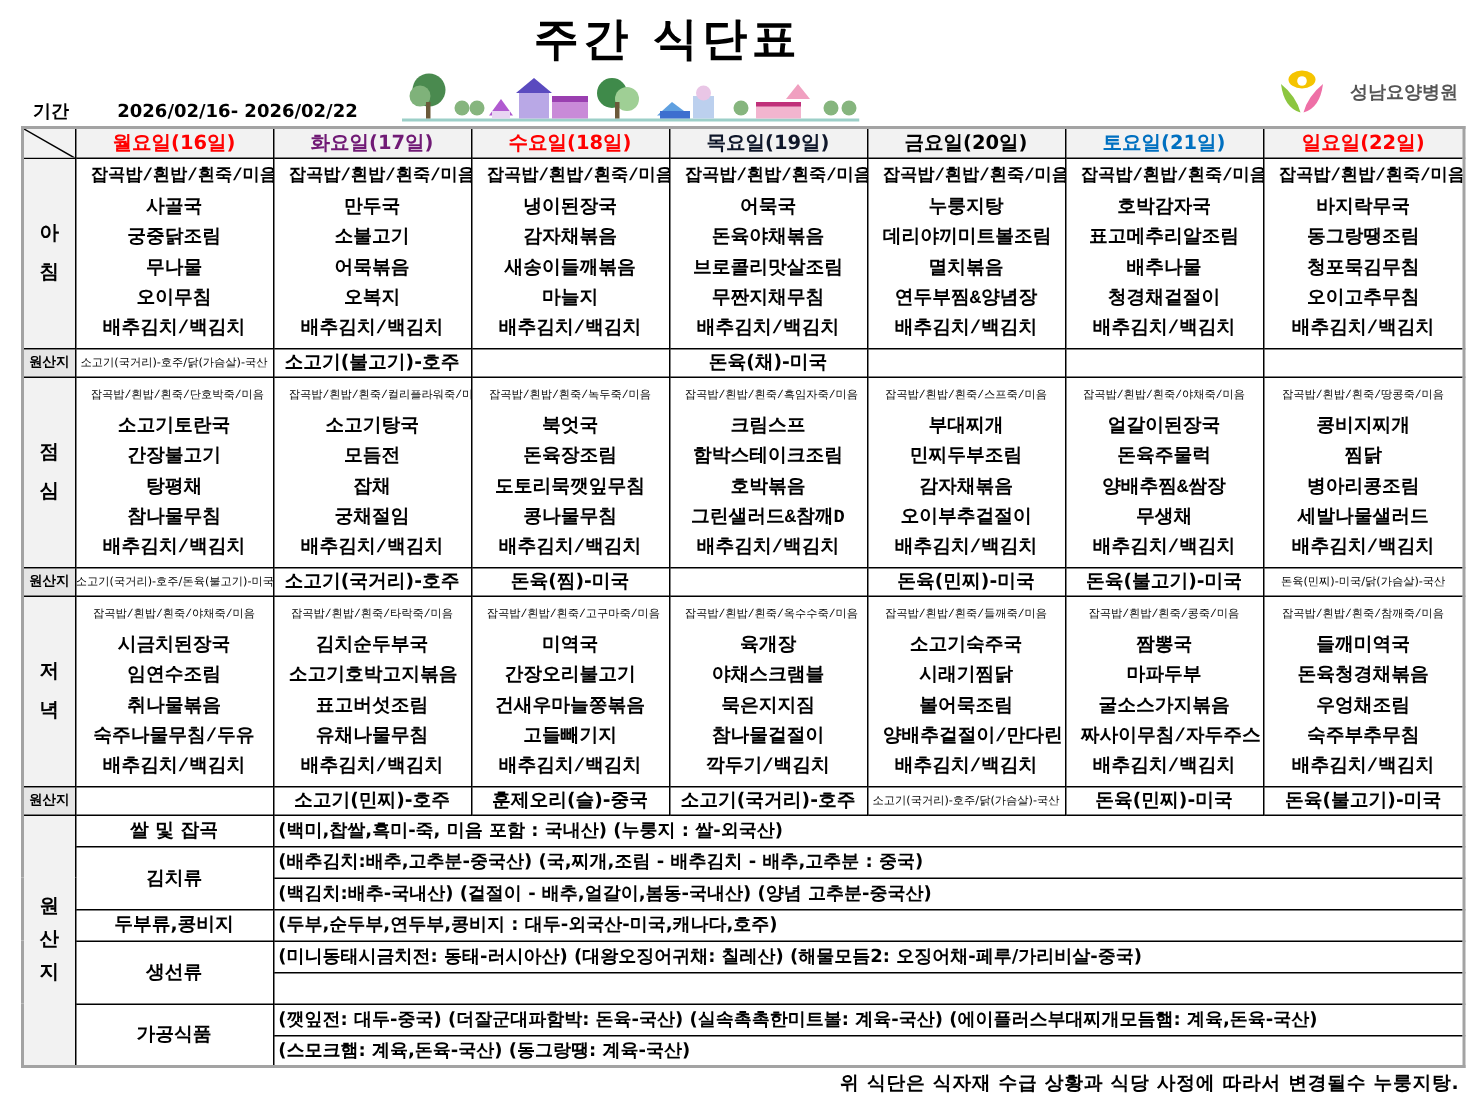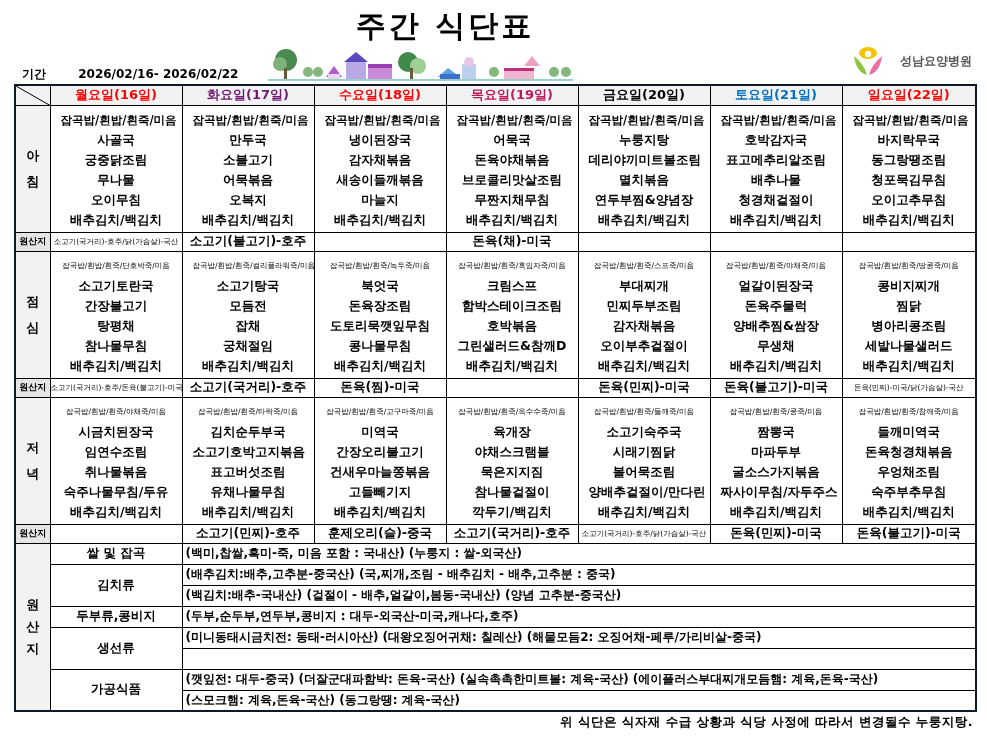--- a/index.html
+++ b/index.html
@@ -3,28 +3,28 @@
 <meta charset="utf-8">
 <style>
   * { box-sizing: border-box; margin: 0; padding: 0; }
   body { width: 987px; height: 740px; background: #ffffff; font-family: "DejaVu Sans", "Liberation Sans", sans-serif; color: #000; position: relative; overflow: hidden; }
   .title { position: absolute; left: 0; width: 890px; top: 6px; text-align: center; font-size: 30px; font-weight: bold; letter-spacing: 3px; }
   .period { position: absolute; left: 22px; top: 66px; font-size: 12px; font-weight: bold; }
   .period .lbl { margin-right: 28px; margin-top: 20px; }
   .deco { position: absolute; left: 268px; top: 44px; width: 305px; height: 38px; }
   .logo { position: absolute; left: 852px; top: 46px; display: flex; align-items: center; gap: 16px; }
   .logo-text { font-size: 12px; font-weight: bold; color: #555; }
-  table.menu { position: absolute; left: 14px; top: 84px; border-collapse: collapse; table-layout: fixed; width: 961px; border: 2px solid #0f172a; }
+  table.menu { position: absolute; left: 14px; top: 84px; border-collapse: collapse; table-layout: fixed; width: 961px; border: 2px solid #a3a3a3; }
   table.menu td, table.menu th { border: 1px solid #000; text-align: center; vertical-align: middle; padding: 0; overflow: hidden; white-space: nowrap; }
   th.day { height: 20px; font-size: 13px; font-weight: bold; background: #f2f2f2; border-bottom: 2px solid #000; }
   th.corner { background: #f2f2f2; border-bottom: 2px solid #000; position: relative; }
   th.corner svg { position: absolute; left: 0; top: 0; }
   td.meal-label { background: #f2f2f2; font-weight: bold; font-size: 13px; line-height: 26px; }
   td.meal-cell { height: 126px; }
-  .meal-list { display: flex; flex-direction: column; justify-content: flex-end; height: 126px; padding: 2px 10px; }
+  .meal-list { display: flex; flex-direction: column; justify-content: space-between; height: 126px; padding: 2px 10px; font-family: Liberation Mono, monospace; }
   .meal-list .item { font-size: 12.5px; font-weight: bold; line-height: 20px; }
   .meal-list .item.first { font-size: 11.5px; }
   .meal-list .item.tiny { font-size: 7.5px; font-weight: normal; }
   td.origin-label { background: #e5e5e5; font-size: 9px; font-weight: bold; height: 19px; }
   td.origin-cell { font-size: 12.5px; font-weight: bold; height: 19px; }
   td.origin-cell.tiny { font-size: 7.5px; font-weight: normal; }
   td.ol-main { background: #f2f2f2; font-weight: bold; font-size: 13px; line-height: 22px; border-top: 1px solid #000; }
   td.cat { font-size: 12.5px; font-weight: bold; border-left: 1px solid #000; border-right: 1px solid #000; }
   td.det { text-align: left !important; padding-left: 3px !important; font-size: 12px; font-weight: bold; height: 21px; }
   tr.dotted td.cat, tr.dotted td.det { border-top: 1px dotted #000; }
@@ -94,21 +94,21 @@
   <thead>
     <tr>
       <th class="corner">
         <svg width="35" height="20">
             <line x1="0" y1="0" x2="35" y2="20" stroke="#000" stroke-width="1"></line>
           </svg>
       </th>
       <th class="day"><span style="color: rgb(255, 0, 0);">월요일(16일)</span></th>
       <th class="day"><span style="color: #701a75;">화요일(17일)</span></th>
       <th class="day"><span style="color: rgb(255, 0, 0);">수요일(18일)</span></th>
-      <th class="day"><span style="color: #be185d;">목요일(19일)</span></th>
+      <th class="day"><span style="color: #0f172a;">목요일(19일)</span></th>
       <th class="day"><span style="color: rgb(0, 0, 0);">금요일(20일)</span></th>
       <th class="day"><span style="color: rgb(0, 112, 192);">토요일(21일)</span></th>
       <th class="day"><span style="color: rgb(255, 0, 0);">일요일(22일)</span></th>
     </tr>
   </thead>
   <tbody id="meal-body">
       <tr>
         <td class="meal-label" style="white-space: pre-line;">아
 침</td>
         <td class="meal-cell">

